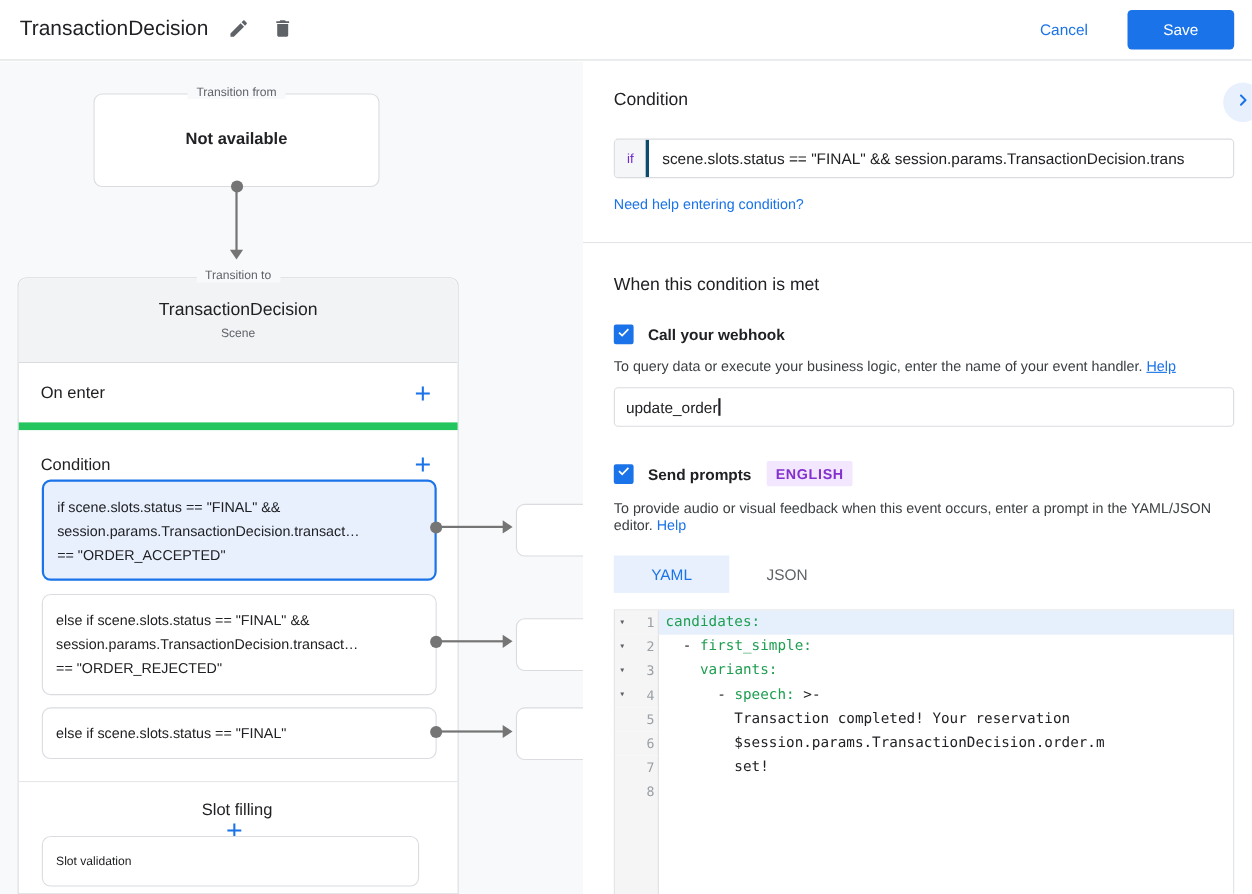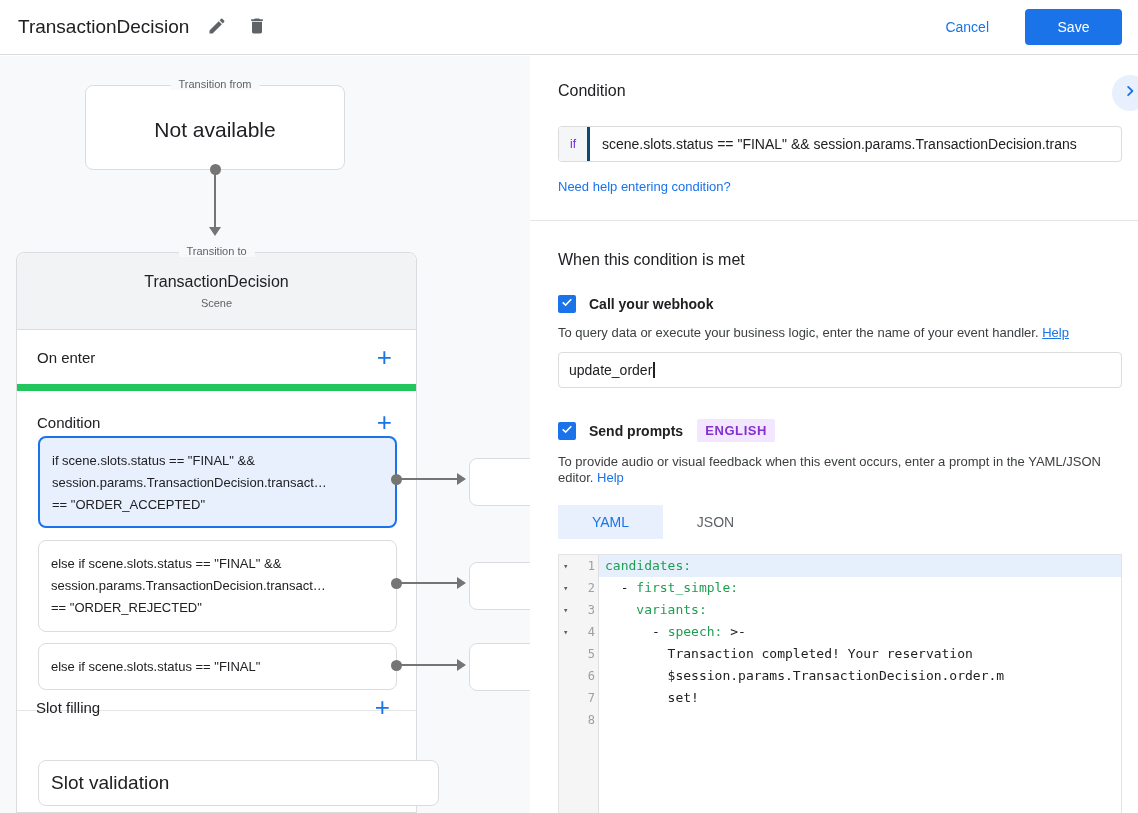--- a/index.html
+++ b/index.html
@@ -19,21 +19,21 @@
   .save { background:#1a73e8; color:#fff; font-size:14px; font-weight:500; border:none;
     border-radius:4px; width:97px; height:36px; cursor:pointer; font-family:inherit;}
 
   
   .canvas { position:absolute; top:56px; left:0; width:530px; height:757px;
     background:#f8f9fa; overflow:hidden; }
   .legend { position:absolute; top:-8px; left:50%; transform:translateX(-50%);
     background:#f8f9fa; padding:0 8px; font-size:11px; color:#5f6368; white-space:nowrap; z-index:2;}
   .tfrom { position:absolute; left:85px; top:29px; width:260px; height:85px; background:#fff;
     border:1px solid #dadce0; border-radius:8px; }
-  .tfrom .val { text-align:center; margin-top:32px; font-size:21px; }
+  .tfrom .val { text-align:center; margin-top:32px; font-size:15px;font-weight:bold; }
 
   .dot { position:absolute; width:11px; height:11px; border-radius:50%; background:#757575; }
   .vline { position:absolute; left:214px; top:113px; width:2px; height:60px; background:#757575; }
   .arrow-down { position:absolute; left:209px; top:171px; width:0; height:0;
     border-left:6px solid transparent; border-right:6px solid transparent; border-top:9px solid #757575; }
 
   .bigcard { position:absolute; left:16px; top:196px; width:401px; height:561px; background:#fff;
     border:1px solid #dadce0; border-radius:8px 8px 0 0; }
   .bigcard .hd { height:77px; background:#f1f3f4; border-bottom:1px solid #dadce0;
     border-radius:8px 8px 0 0; text-align:center; }
@@ -46,23 +46,23 @@
   .cond-head { padding:21px 24px 0 20px; }
 
   .ccard { position:absolute; left:38px; width:359px; background:#fff; border:1px solid #dadce0;
     border-radius:8px; padding:12px 12px; font-size:13px; line-height:22px; cursor:pointer;}
   .ccard.sel { background:#e8f0fe; border:2px solid #1a73e8; }
   .c1 { top:380px; height:92px; }
   .c2 { top:484px; height:92px; }
   .c3 { top:587px; height:47px; padding-top:12px;}
 
   .secdiv { position:absolute; left:17px; top:654px; width:399px; height:1px; background:#e4e6e8; }
-  .slotlab { position:absolute; left:36px; top:641px; width:359px; }
-  .slotcard { position:absolute; left:38px; top:704px; width:401px; height:46px; background:#fff;
-    border:1px solid #dadce0; border-radius:8px; font-size:19px; display:flex; align-items:center;
+  .slotlab { position:absolute; left:36px; top:672px; width:359px;flex-direction:column; }
+  .slotcard { position:absolute; left:38px; top:704px; width:343px; height:46px; background:#fff;
+    border:1px solid #dadce0; border-radius:8px; font-size:11px; display:flex; align-items:center;
     padding-left:12px; cursor:pointer;}
 
   .hline { position:absolute; width:57px; height:2px; background:#757575; }
   .arrow-right { position:absolute; width:0; height:0; border-top:6px solid transparent;
     border-bottom:6px solid transparent; border-left:9px solid #757575; }
   .target { position:absolute; left:469px; width:80px; height:48px; background:#fff;
     border:1px solid #dadce0; border-radius:8px; }
 
   
   .panel { position:absolute; top:56px; left:530px; width:608px; height:757px; background:#fff;

